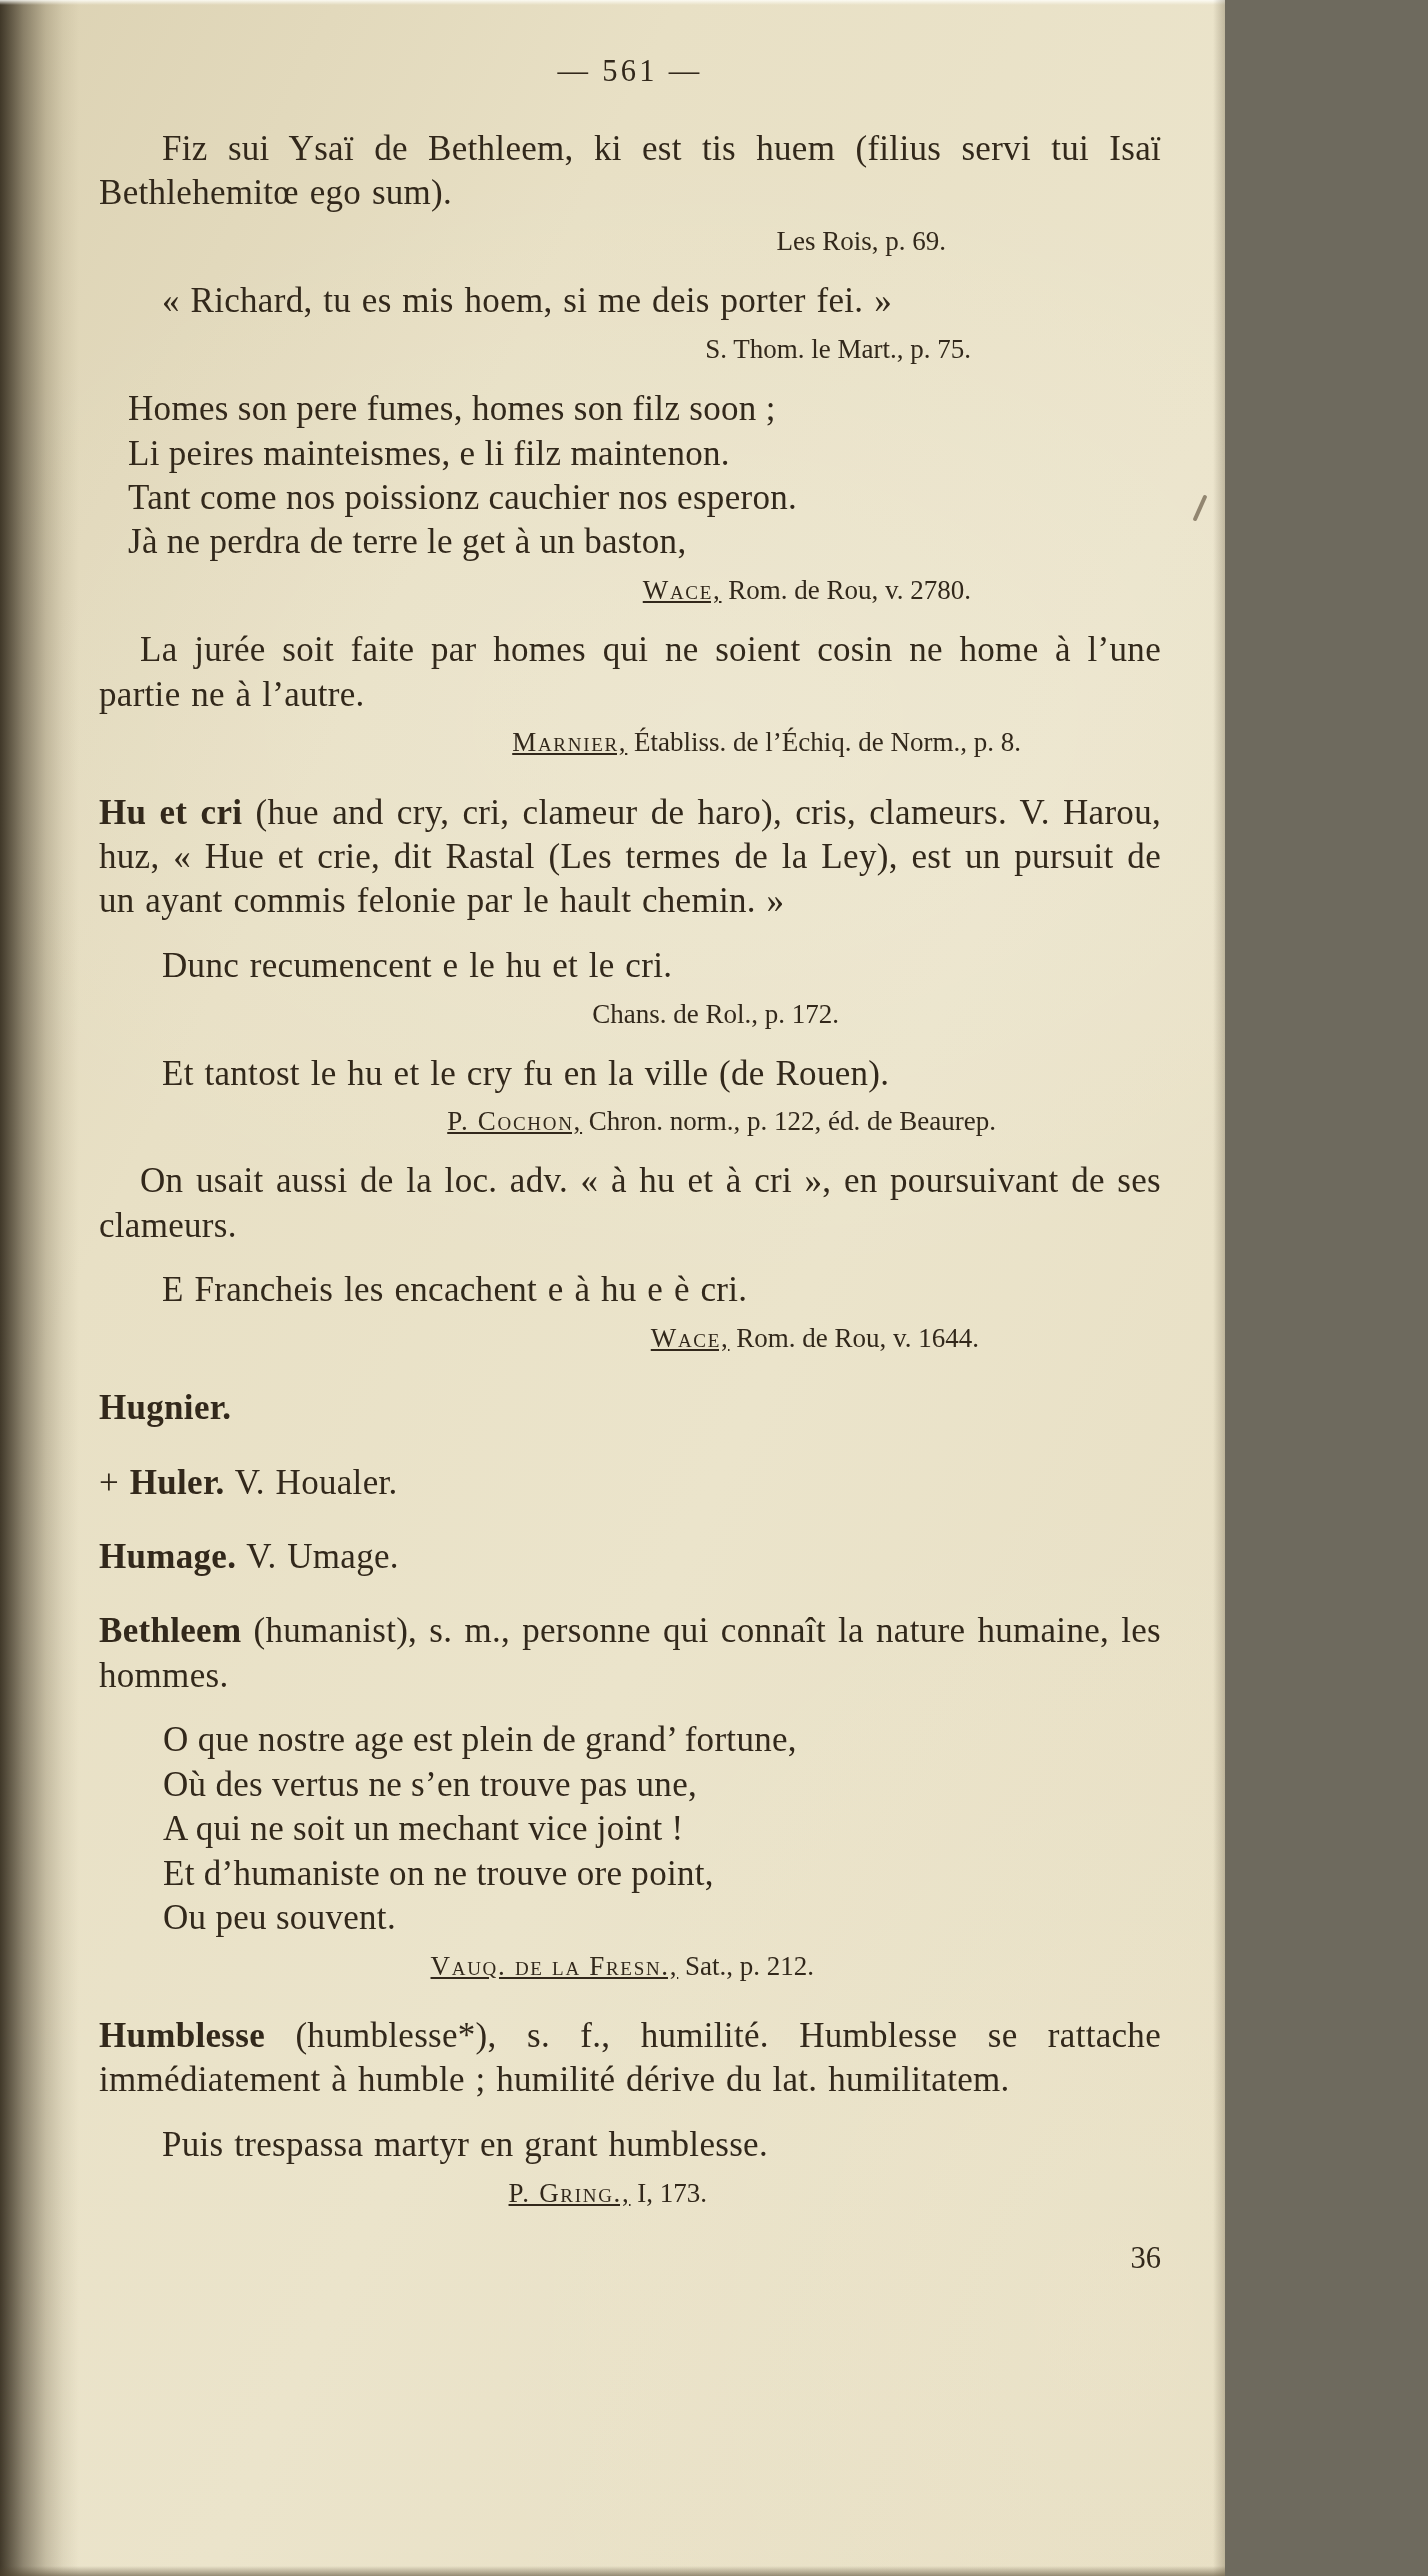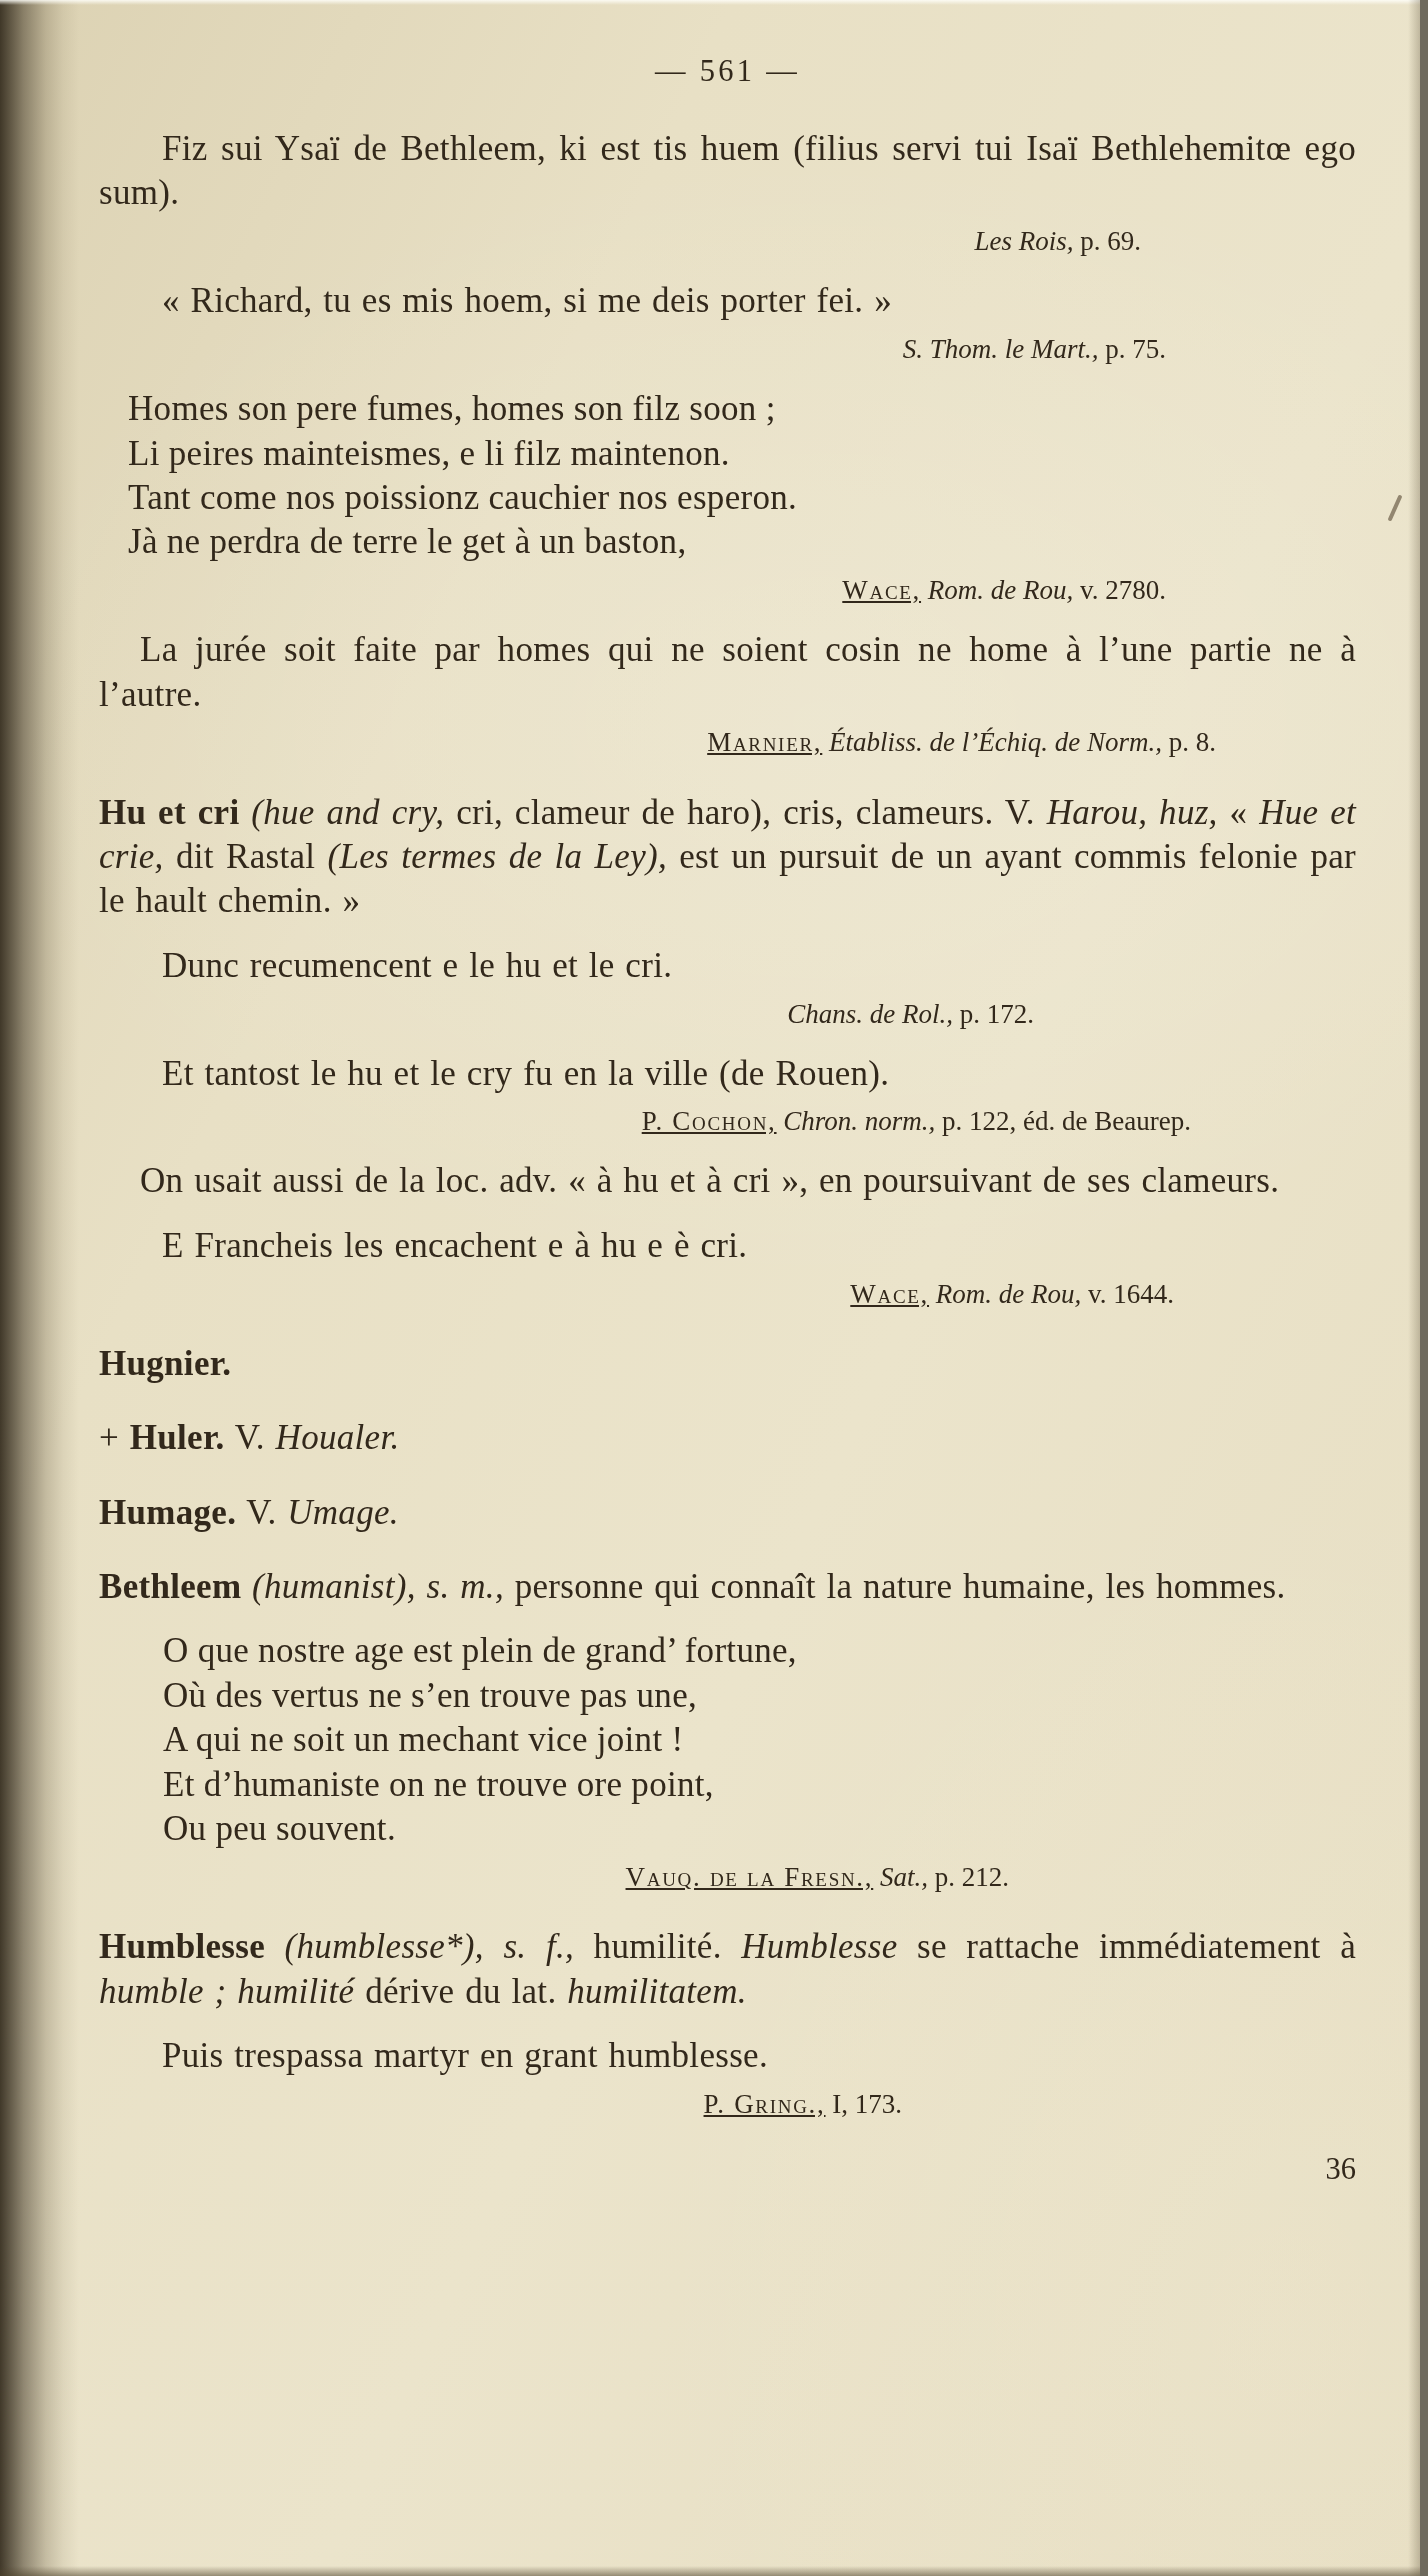--- a/index.html
+++ b/index.html
@@ -2,21 +2,21 @@
 <html style="font-size:13.2px"><head>
 <meta charset="utf-8">
 <style>
   * { margin:0; padding:0; box-sizing:border-box; }
   html, body { width:1429px; height:2576px; }
   body {
     background:#6e6a5e;
     font-family:"Liberation Serif","DejaVu Serif",serif;
   }
   .scan {
-    position:relative; width:1420px; height:2576px; overflow:hidden;
+    position:relative; width:1225px; height:2576px; overflow:hidden;
     color:#32281b;
     background:
       radial-gradient(ellipse 1238px 825px at 58% 28%, rgba(255,255,250,.16), rgba(255,255,250,0) 70%),
       radial-gradient(ellipse 990px 1321px at 90% 90%, rgba(255,252,235,.12), rgba(255,252,235,0) 65%),
       linear-gradient(115deg,#dcd2b3 0%, #e8e0c5 28%, #ebe4cb 58%, #e6ddc1 100%);
   }
   .binding {
     position:absolute; left:0; top:0; bottom:0; width:79px; pointer-events:none;
     background:linear-gradient(90deg,
       rgba(50,42,28,.92) 0%,
@@ -43,21 +43,21 @@
   .q-indent { text-indent:63px; }
   .p-indent { text-indent:41px; }
   .entry { text-indent:0; margin-top:30px; }
 
   .verse { font-size:35px; line-height:1.27; letter-spacing:0.3px; margin-top:20px; margin-left:29px; }
   .verse.v-indent { margin-left:64px; }
 
   .cit { font-size:27px; line-height:1.3; text-align:right; margin-top:8.3px; }
 
   .b  { font-weight:700; }
-  .i  { font-style:italic; }
+  .i  { }
   .sc { font-variant:small-caps; letter-spacing:1.7px;text-decoration:underline; }
 
   .sig { text-align:right; font-size:30.5px; margin-top:30px; }
 
   .ink-mark {
     position:absolute; right:23px; top:494px; width:4.1px; height:28px;
     background:rgba(72,56,36,.55); transform:rotate(24deg); border-radius:2.5px;
   }
 </style>
 </head>

